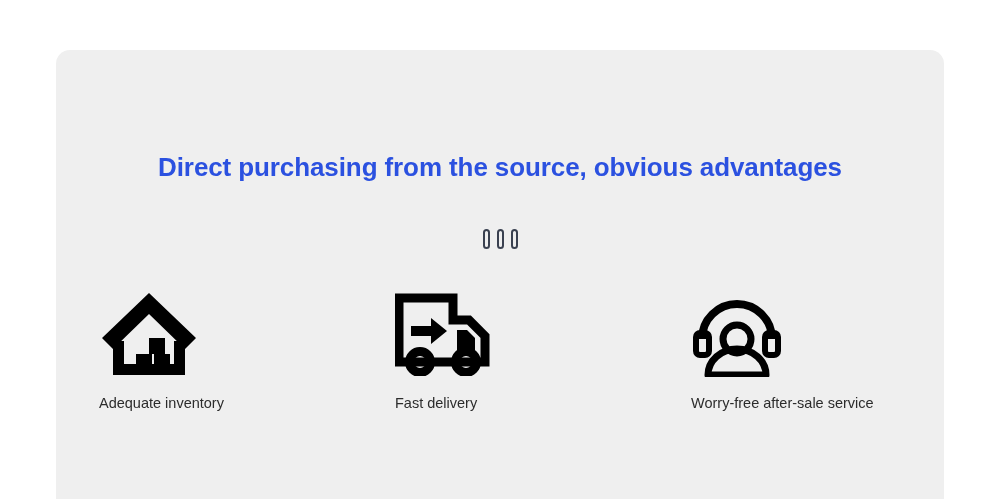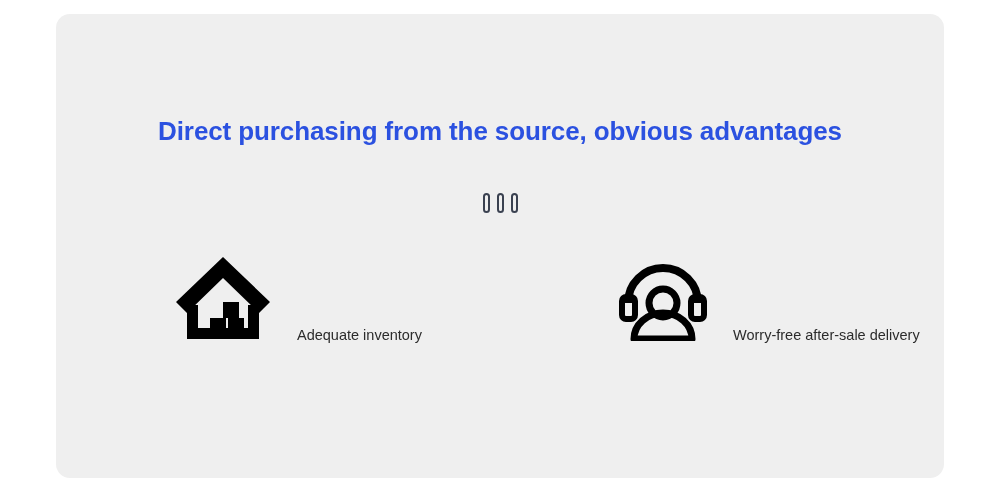--- a/index.html
+++ b/index.html
@@ -14,20 +14,21 @@
     overflow: hidden;
     font-family: "Liberation Sans", sans-serif;
     -webkit-font-smoothing: antialiased;
   }
 
   #canvas {
     position: relative;
     width: 1000px;
     height: 409px;
     background: #ffffff;
+    margin-top: 36px;
   }
 
   
   .advantage-card {
     position: absolute;
     left: 56px;
     top: 14px;
     width: 888px;
     height: 464px;
     background: #efefef;
@@ -76,23 +77,22 @@
     left: 0;
     top: 238px;
     width: 100%;
     display: flex;
     justify-content: space-around;
     align-items: flex-start;
   }
   .feature-item {
     width: 210px;
     display: flex;
-    flex-direction: row;
-    align-items: flex-end;
-    gap: 24px;
+    flex-direction: column;
+    align-items: flex-start;
   }
   .feature-icon {
     height: 92px;
     display: flex;
     align-items: center;
     justify-content: center;
   }
   .feature-icon svg {
     display: block;
   }
@@ -138,36 +138,53 @@
 
             <rect x="37" y="63" width="16" height="16" fill="#000"></rect>
 
             <rect x="55" y="63" width="16" height="16" fill="#000"></rect>
           </svg>
         </div>
         <div class="feature-label">Adequate inventory</div>
       </div>
 
 
+      <div class="feature-item">
+        <div class="feature-icon">
+          <svg width="96" height="84" viewBox="0 0 96 84" aria-hidden="true">
+
+            <path d="M4 6 H58 V28 H74 L90 44 V70 H4 Z" fill="none" stroke="#000" stroke-width="9" stroke-linejoin="miter"></path>
+
+            <path d="M62 38 H72 L80 46 V58 H62 Z" fill="#000"></path>
+
+            <path d="M16 34 H36 V26 L52 39 L36 52 V44 H16 Z" fill="#000"></path>
+
+            <circle cx="25" cy="70" r="10.5" fill="none" stroke="#000" stroke-width="9"></circle>
+
+            <circle cx="71" cy="70" r="10.5" fill="none" stroke="#000" stroke-width="9"></circle>
+          </svg>
+        </div>
+        <div class="feature-label">Fast delivery</div>
+      </div>
 
       <div class="feature-item">
         <div class="feature-icon">
           <svg width="92" height="86" viewBox="0 0 92 86" aria-hidden="true">
 
             <path d="M11 48 A35 35 0 0 1 81 48" fill="none" stroke="#000" stroke-width="8" stroke-linecap="butt"></path>
 
             <rect x="5" y="42" width="13" height="22" rx="4" fill="none" stroke="#000" stroke-width="6"></rect>
 
             <rect x="74" y="42" width="13" height="22" rx="4" fill="none" stroke="#000" stroke-width="6"></rect>
 
             <circle cx="46" cy="48" r="14" fill="none" stroke="#000" stroke-width="7"></circle>
 
             <path d="M17 84 A29 26 0 0 1 75 84 Z" fill="none" stroke="#000" stroke-width="7" stroke-linejoin="round"></path>
           </svg>
         </div>
-        <div class="feature-label">Worry-free after-sale delivery</div>
+        <div class="feature-label">Worry-free after-sale service</div>
       </div>
 
     </div>
 
   </div>
 
 </div>
 
 </body></html>

